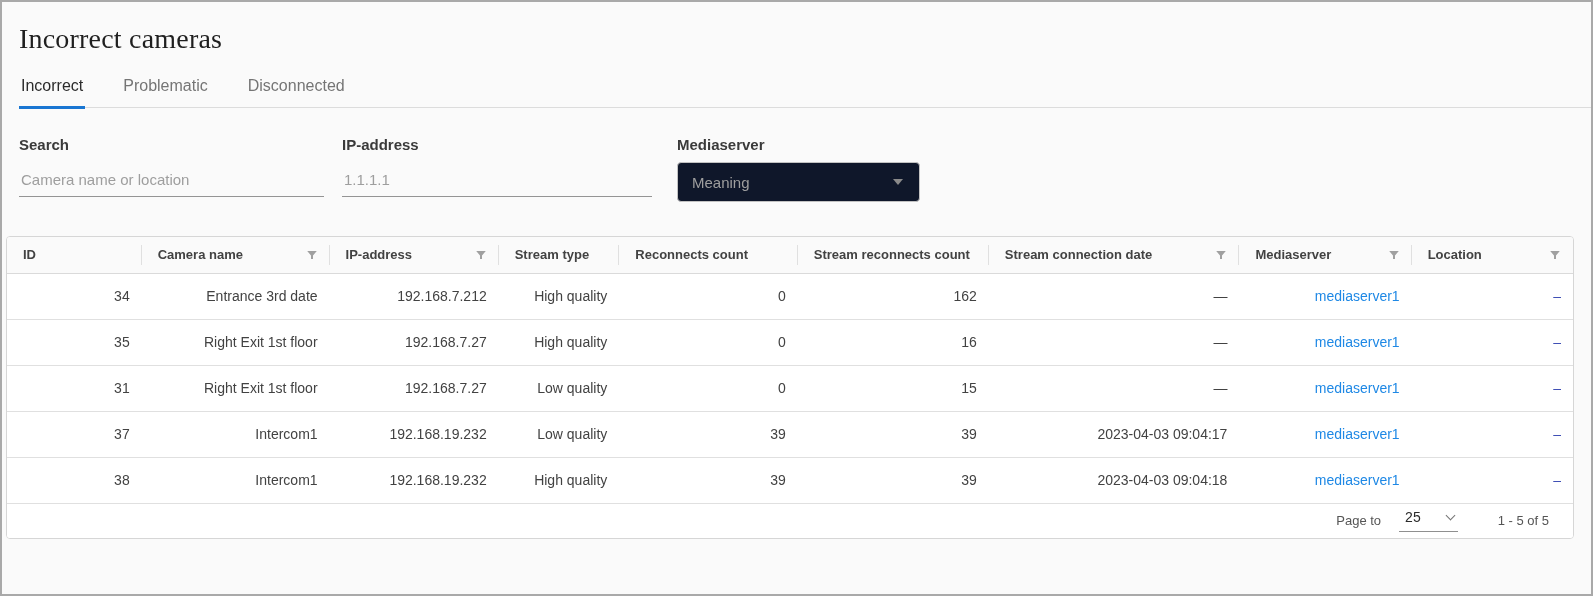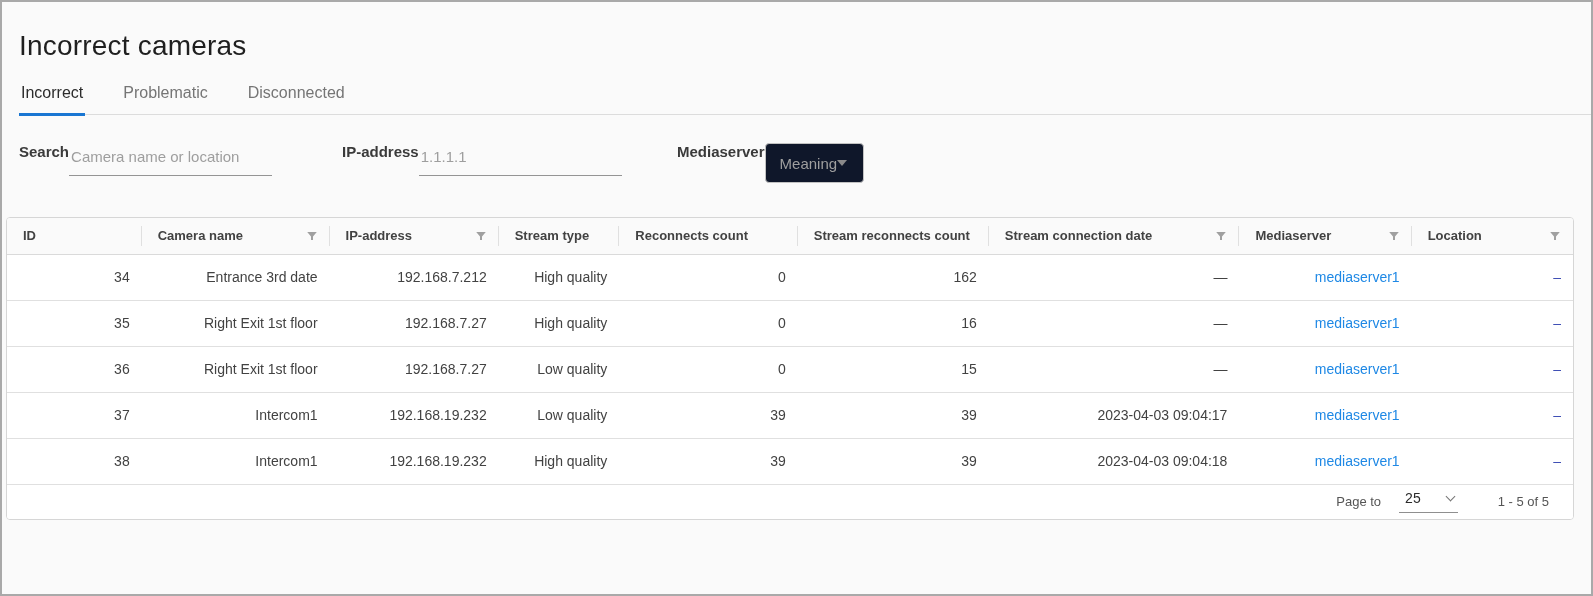--- a/index.html
+++ b/index.html
@@ -12,22 +12,23 @@
   body{
     width:1593px;height:596px;
     font-family:"Liberation Sans","DejaVu Sans",sans-serif;
     background:#fafafa;
     border:2px solid #a9a9a9;
     overflow:hidden;
     color:#333;
   }
   .page-title{
     font-size:28px;font-weight:400;color:#1f1f1f;
-    margin:0;padding:24px 0 0 17px;line-height:40px;
+    margin:0;padding:17px 0 0 17px;line-height:40px;
     letter-spacing:.2px;
+    font-family:Liberation Serif, serif;
   }
   
   .tab-bar{
     display:flex;align-items:flex-end;
     margin:10px 0 0 17px;
     border-bottom:1px solid #dcdcdc;
   }
   .tab{
     font-size:16px;color:#757575;
     padding:8px 2px 12px 2px;margin-right:36px;
@@ -36,21 +37,21 @@
   .tab.active{
     color:#2b2b2b;font-weight:500;
     border-bottom:3px solid var(--accent);
     margin-bottom:-2px;padding-bottom:11px;
   }
   
   .filters{
     display:flex;align-items:flex-start;
     margin:28px 0 0 17px;
   }
-  .field{display:flex;flex-direction:row;}
+  .field{display:flex;flex-direction:column;justify-content:center;}
   .field-label{
     font-size:15px;font-weight:700;color:#3a3a3a;margin-bottom:16px;
   }
   .underline-input{
     border:none;border-bottom:1px solid #949494;background:transparent;
     font-family:inherit;font-size:15px;color:#333;
     padding:2px 2px 8px 2px;outline:none;
   }
   .underline-input::placeholder{color:#9e9e9e;}
   .field-search{width:305px;margin-right:18px;}
@@ -238,21 +239,21 @@
             <td>Right Exit 1st floor</td>
             <td>192.168.7.27</td>
             <td>High quality</td>
             <td>0</td>
             <td>16</td>
             <td>—</td>
             <td><a class="link">mediaserver1</a></td>
             <td><a class="loc-link">–</a></td>
           </tr>
           <tr>
-            <td>36</td>
+            <td>31</td>
             <td>Right Exit 1st floor</td>
             <td>192.168.7.27</td>
             <td>Low quality</td>
             <td>0</td>
             <td>15</td>
             <td>—</td>
             <td><a class="link">mediaserver1</a></td>
             <td><a class="loc-link">–</a></td>
           </tr>
           <tr>

